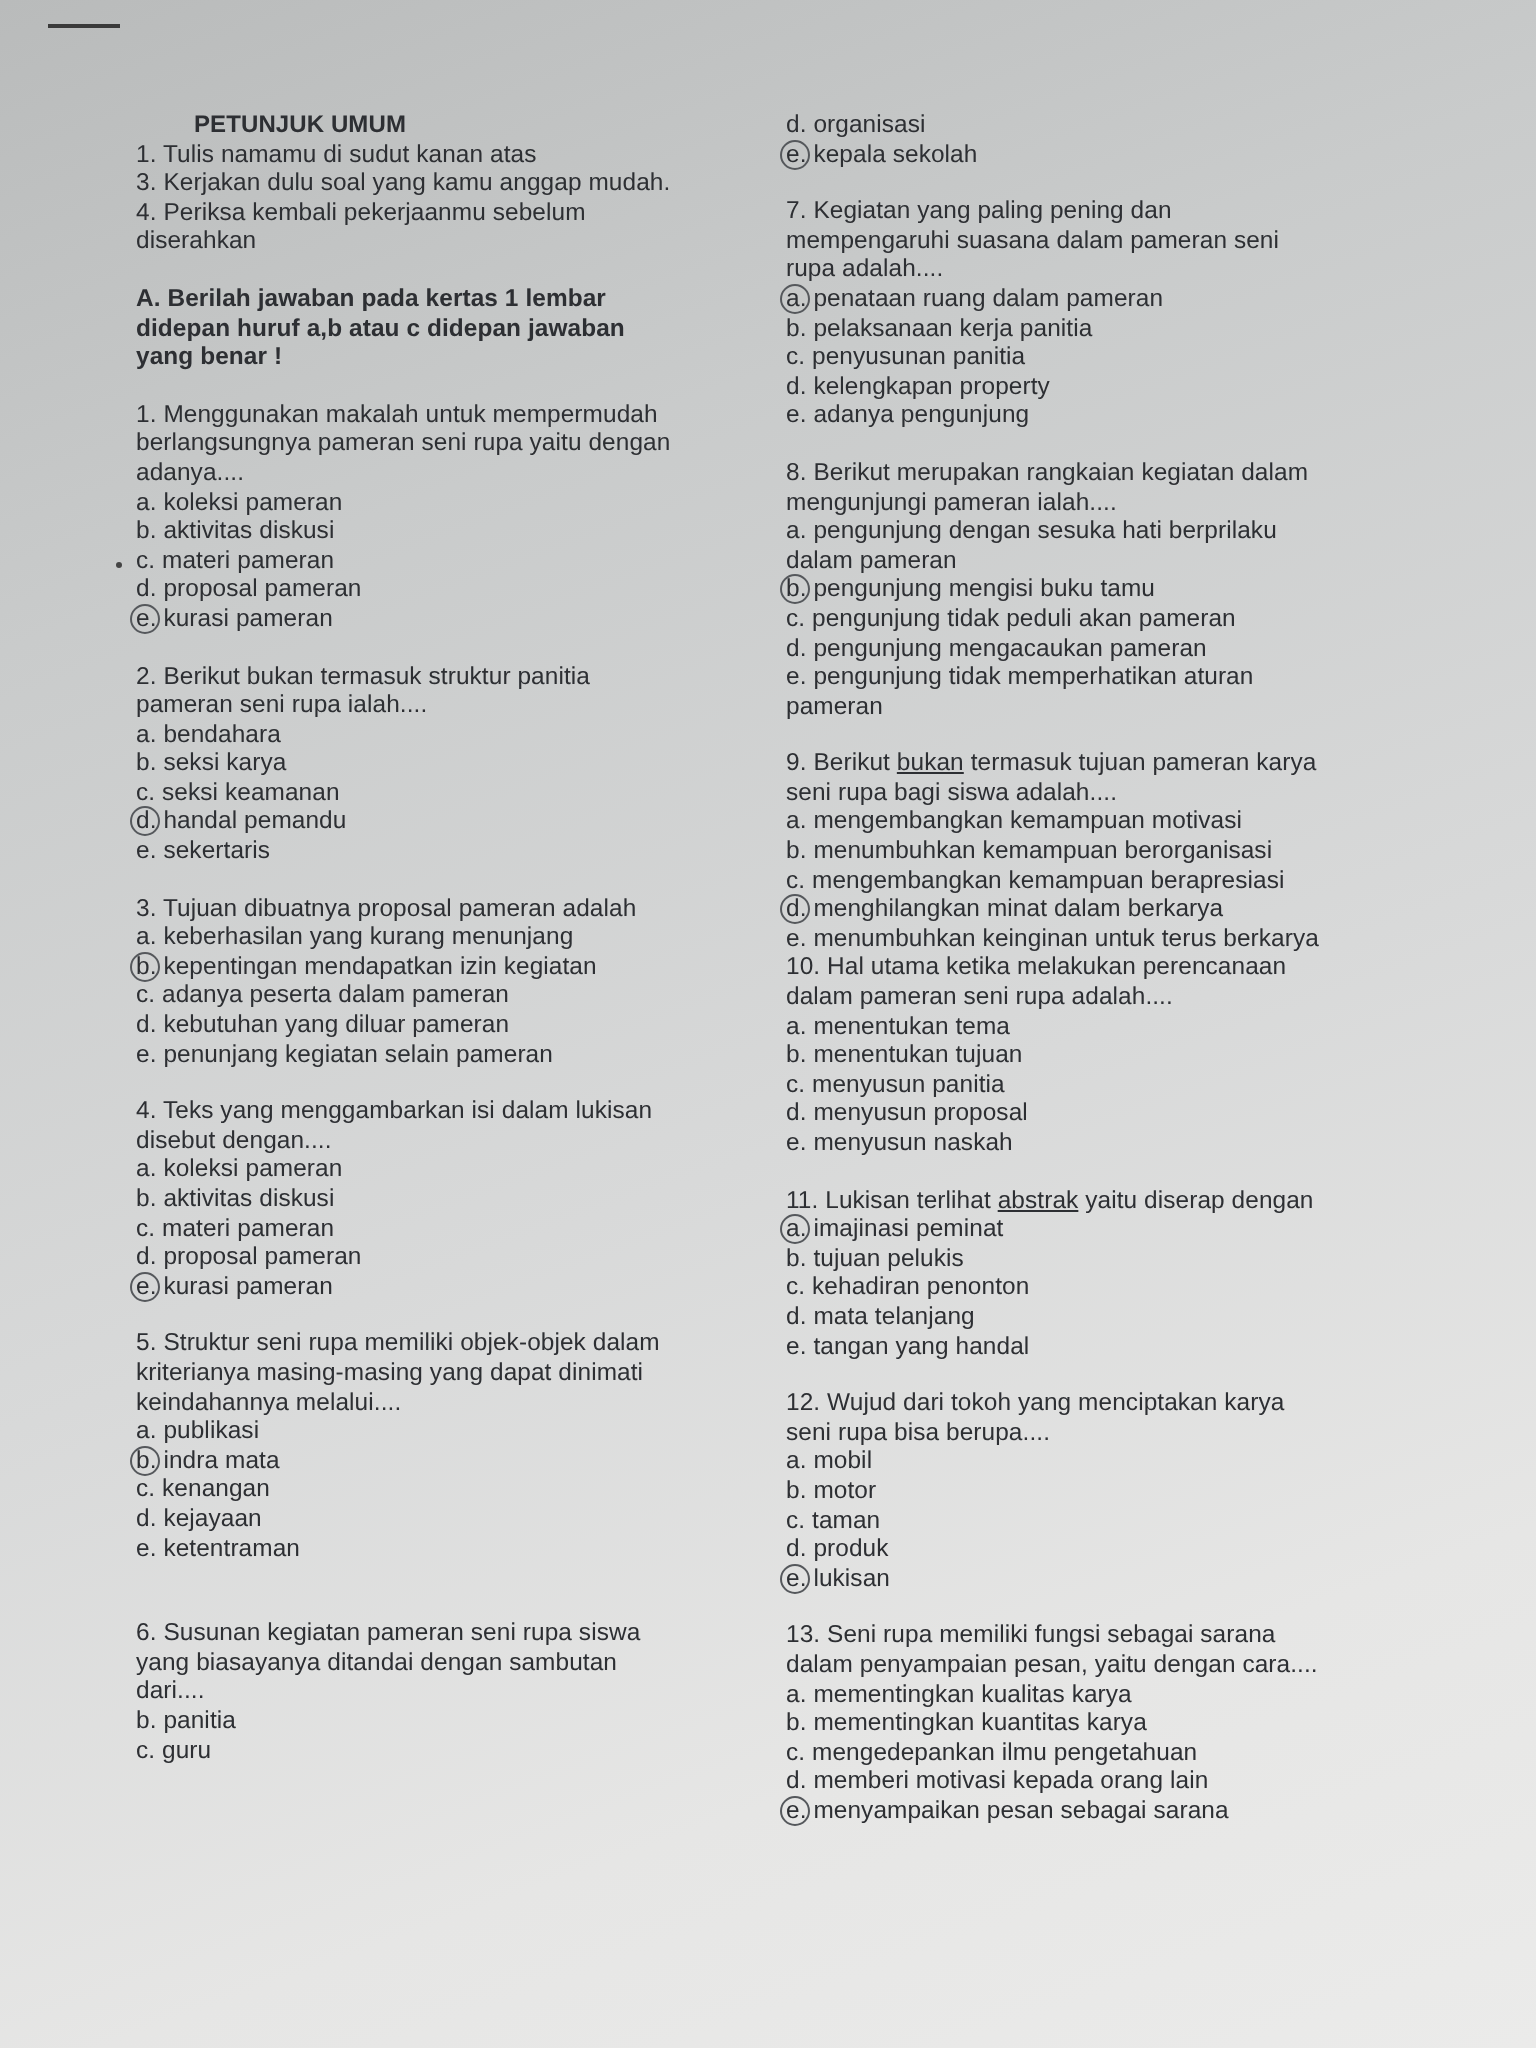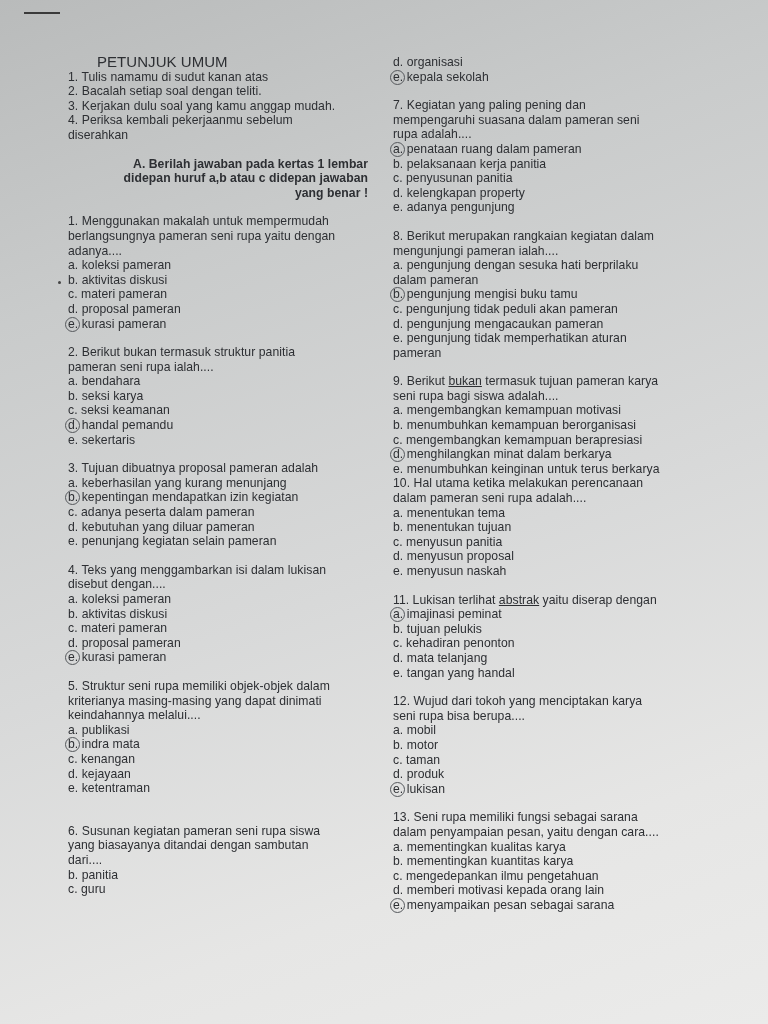--- a/index.html
+++ b/index.html
@@ -18,41 +18,40 @@
     position: absolute; left: 58px; top: 281px; width: 3px; height: 3px;
     border-radius: 50%; background: #444;
   }
   .col {
     position: absolute; top: 55px;
     font-size: 12.2px; line-height: 14.6px;
     letter-spacing: 0.05px;
   }
   .col-left { left: 68px; width: 300px; }
   .col-right { left: 382px; width: 305px; margin-left: 11px; }
-  .bold { font-weight: bold; text-align: right; }
+  .bold { font-weight: bold; }
   .line { white-space: nowrap; }
   .gap { height: 14px; }
   .opt { white-space: nowrap; position: relative; }
   .circled::before {
     content: ""; position: absolute; left: -3px; top: 0px;
     width: 13px; height: 13px; border: 1.3px solid #55585c; border-radius: 50%;
   }
   .underline { text-decoration: underline; }
-  .section-title { font-weight: normal; font-size: 15px; padding-left: 29px; }
+  .section-title { font-weight: bold; font-size: 12px; padding-left: 29px; }
 </style>
 </head>
 <body>
 
 <div class="corner-mark"></div>
 <div class="stray-dot"></div>
 
 <div class="col col-left">
   <div class="section-title">PETUNJUK UMUM</div>
   <div class="line">1. Tulis namamu di sudut kanan atas</div>
-  <div class="line">2. Bacalah setiap soal dengan teliti.</div>
   <div class="line">3. Kerjakan dulu soal yang kamu anggap mudah.</div>
   <div class="line">4. Periksa kembali pekerjaanmu sebelum</div>
   <div class="line">diserahkan</div>
   <div class="gap"></div>
   <div class="line bold">A. Berilah jawaban pada kertas 1 lembar</div>
   <div class="line bold">didepan huruf a,b atau c didepan jawaban</div>
   <div class="line bold">yang benar !</div>
   <div class="gap"></div>
 
   <div>

